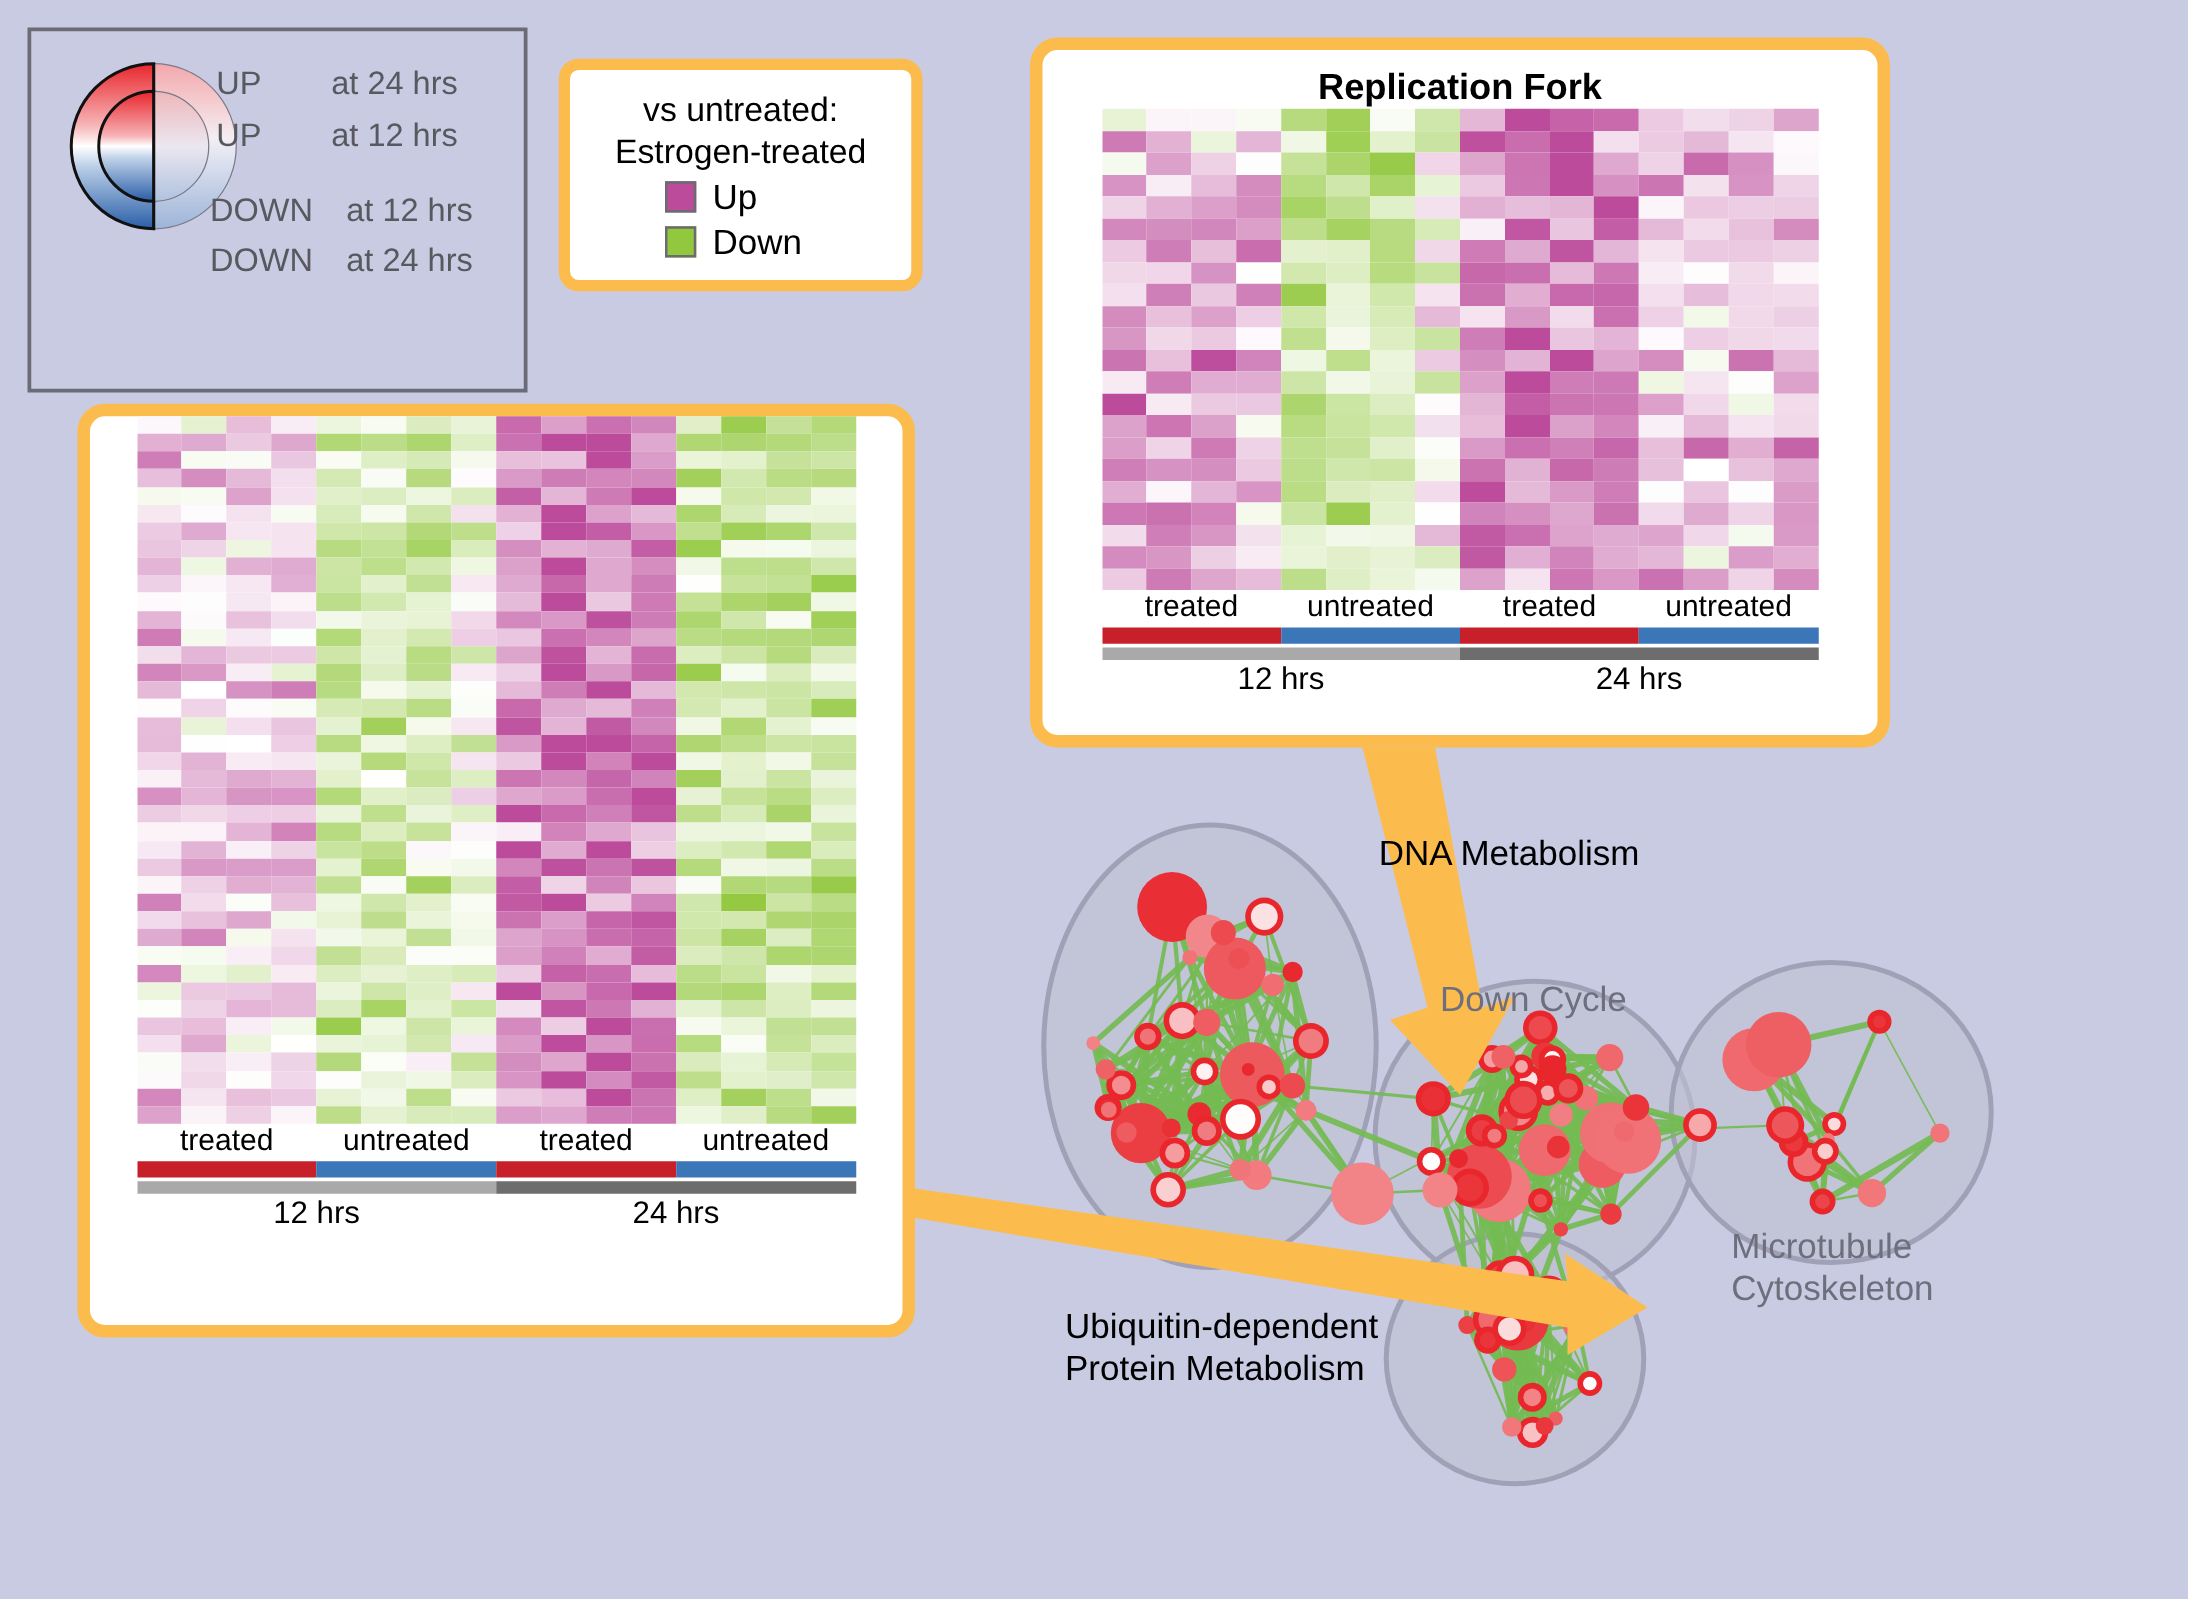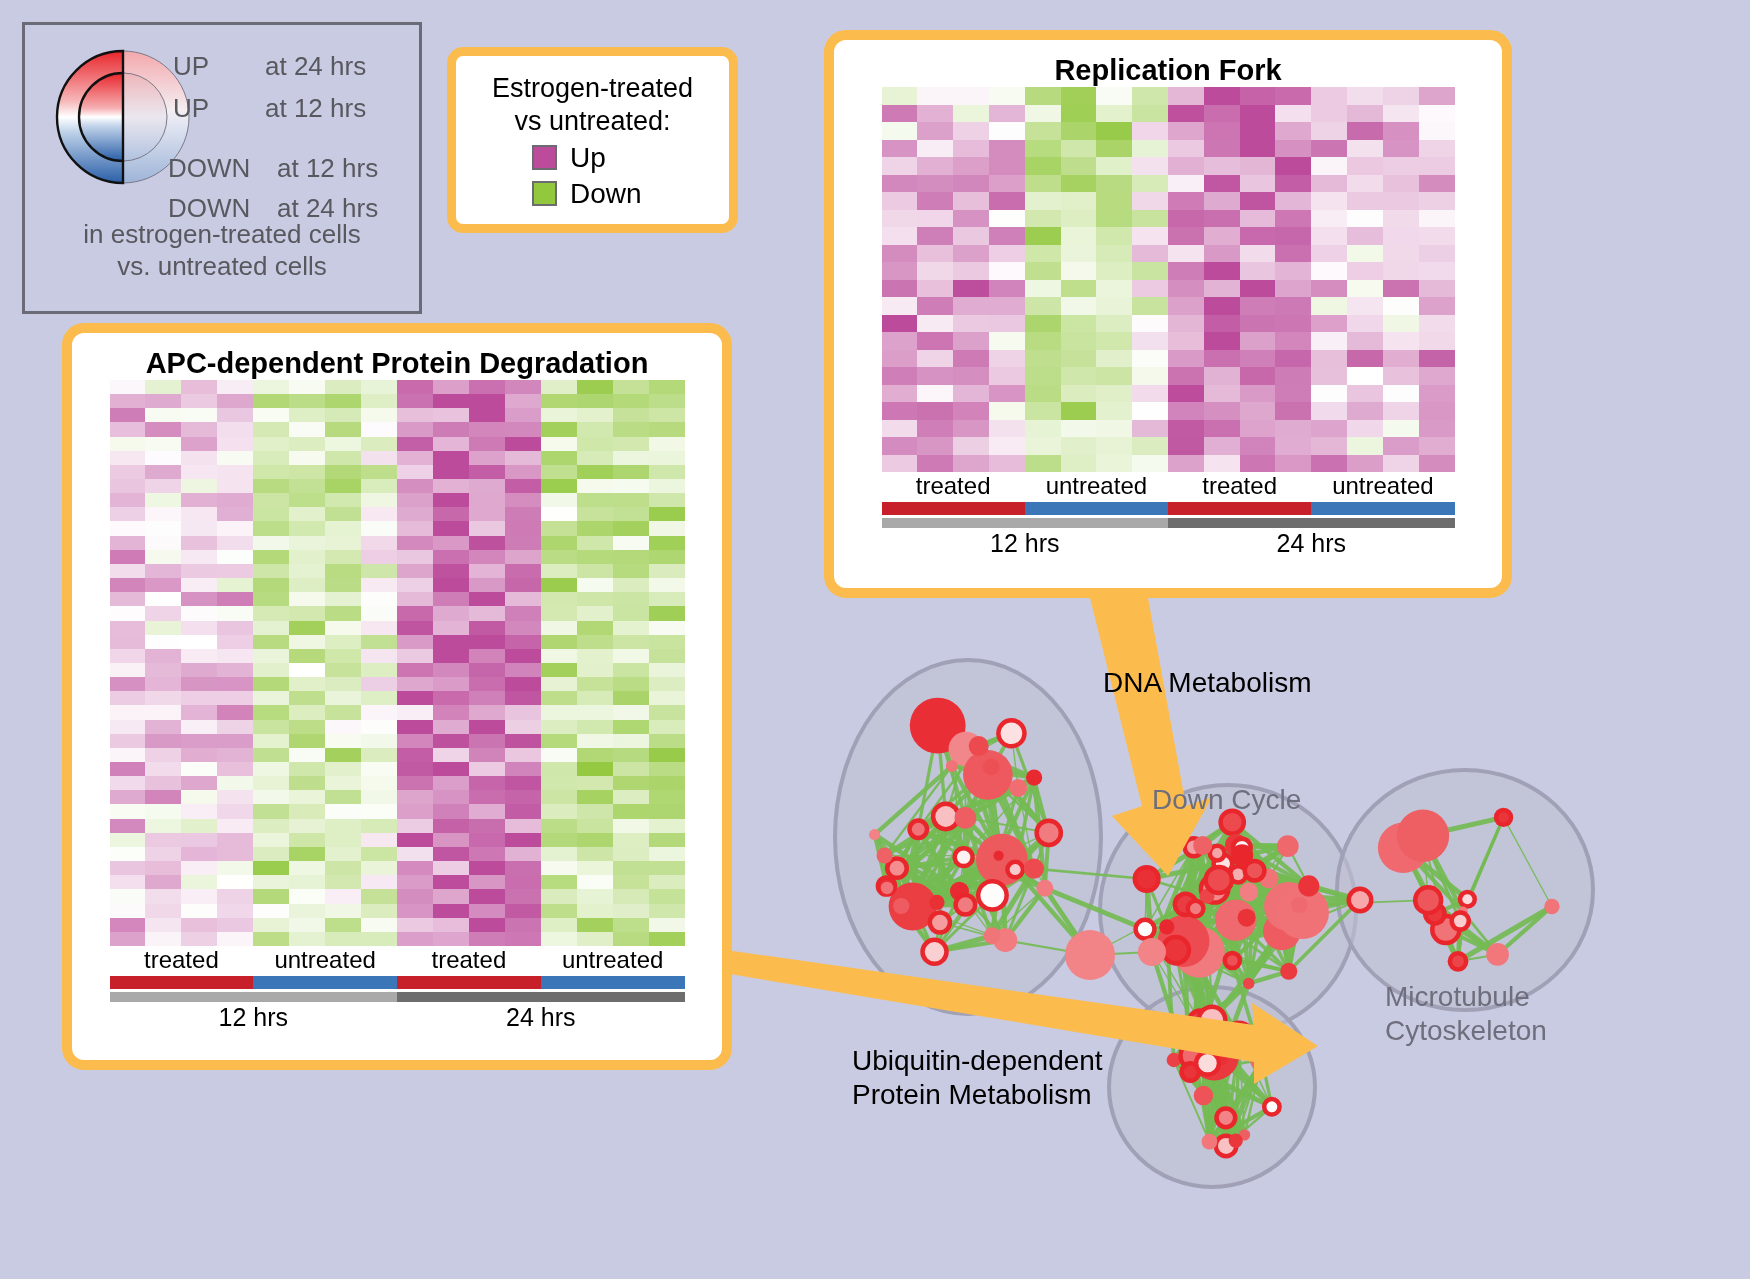--- a/index.html
+++ b/index.html
@@ -111,30 +111,26 @@
 
   <span class="legend-key" style="left:148px;top:68px;">UP</span>
   <span class="legend-row" style="left:240px;top:68px;">at 12 hrs</span>
 
   <span class="legend-key" style="left:143px;top:128px;">DOWN</span>
   <span class="legend-row" style="left:252px;top:128px;">at 12 hrs</span>
 
   <span class="legend-key" style="left:143px;top:168px;">DOWN</span>
   <span class="legend-row" style="left:252px;top:168px;">at 24 hrs</span>
 
-  <div id="legend-caption">
-    <div>in estrogen-treated cells</div>
-    <div>vs. untreated cells</div>
-  </div>
 </div>
 
 <div class="abs" id="ud-card">
   <div class="ttl">
+    <div>vs untreated:</div>
     <div>Estrogen-treated</div>
-    <div>vs untreated:</div>
   </div>
   <div class="ud-item">
     <span class="ud-sw" id="sw-up" style="background: rgb(188, 75, 155);"></span>
     <span class="ud-lbl">Up</span>
   </div>
   <div class="ud-item">
     <span class="ud-sw" id="sw-down" style="background: rgb(146, 200, 62);"></span>
     <span class="ud-lbl">Down</span>
   </div>
 </div>
@@ -511,21 +507,20 @@
       <div style="background: rgb(169, 169, 169);"></div>
       <div style="background: rgb(109, 109, 109);"></div>
     </div>
   <div class="tmnames" id="tn-rf" style="width: 573px;">
       <span>12 hrs</span>
       <span>24 hrs</span>
     </div>
 </div>
 
 <div class="abs panel" id="panel-apc">
-  <div class="panel-title">APC-dependent Protein Degradation</div>
   <div class="hm" id="hm-apc" style="width: 575px; height: 566px; grid-template-columns: repeat(16, 1fr); grid-template-rows: repeat(40, 1fr);">
       <div style="background: rgb(252, 247, 251);"></div>
       <div style="background: rgb(229, 242, 209);"></div>
       <div style="background: rgb(231, 189, 218);"></div>
       <div style="background: rgb(248, 236, 245);"></div>
       <div style="background: rgb(236, 245, 222);"></div>
       <div style="background: rgb(248, 251, 242);"></div>
       <div style="background: rgb(219, 237, 192);"></div>
       <div style="background: rgb(232, 244, 215);"></div>
       <div style="background: rgb(200, 106, 172);"></div>

